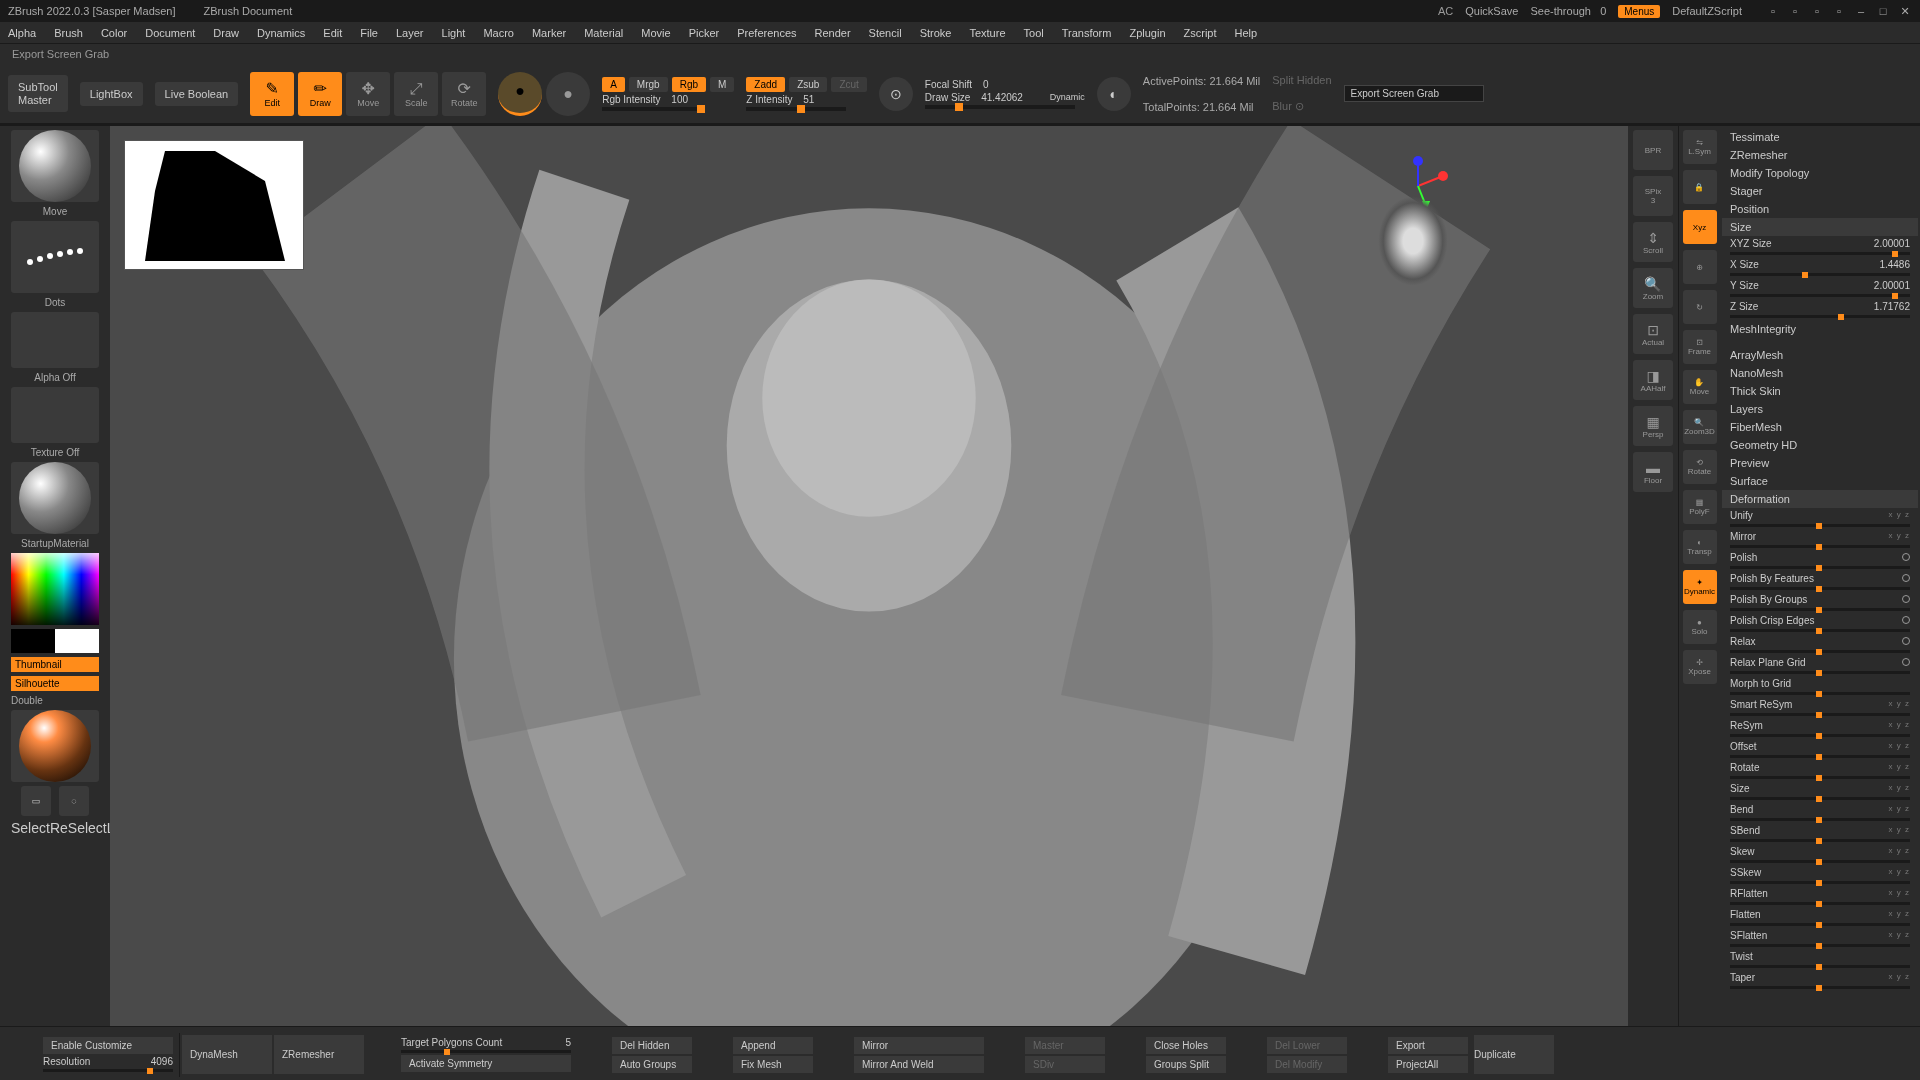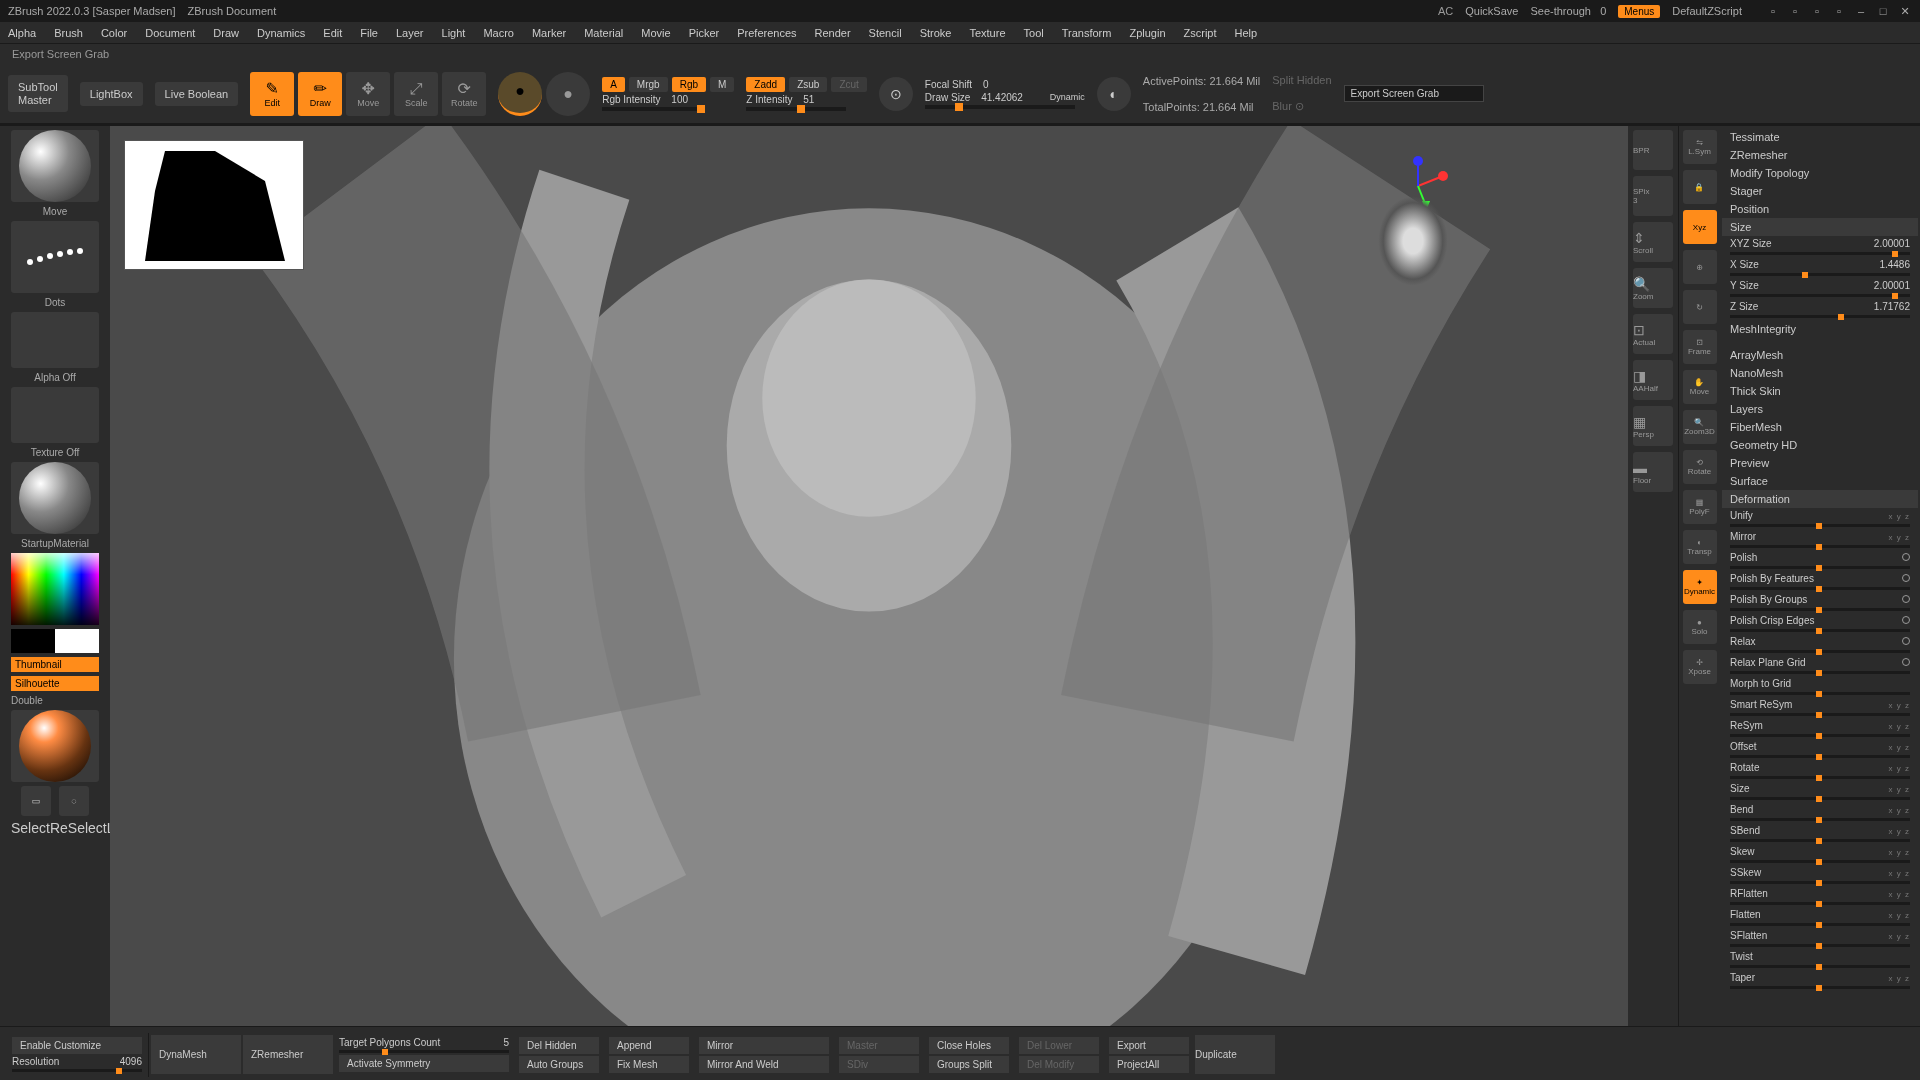--- a/index.html
+++ b/index.html
@@ -41,56 +41,56 @@
 .lp-swatches { display: flex; width: 88px; }
 .lp-swatches div { flex: 1; height: 24px; }
 .lp-tag { width: 88px; background: #ff8c1a; color: #000; font-size: 10px; padding: 2px 4px; text-align: left; }
 .lp-sphere2 { width: 72px; height: 72px; border-radius: 50%; background: radial-gradient(circle at 35% 25%, #fff, #ff8c44 20%, #663311 60%, #000); position: relative; }
 .lp-small-icons { display: flex; gap: 8px; }
 .lp-small-icons div { width: 30px; height: 30px; background: #3a3a3a; border-radius: 3px; display: flex; align-items: center; justify-content: center; font-size: 9px; }
 .viewport { flex: 1; background: #444; position: relative; display: flex; align-items: center; justify-content: center; }
 .viewport-img { width: 100%; height: 100%; object-fit: cover; background: linear-gradient(135deg, #666, #333); display: flex; align-items: center; justify-content: center; color: #888; font-size: 24px; }
 .thumb-overlay { position: absolute; top: 14px; left: 14px; width: 180px; height: 130px; background: #000; border: 1px solid #555; }
 .right-tools { width: 50px; background: #2b2b2b; display: flex; flex-direction: column; align-items: center; padding: 4px; gap: 6px; }
-.rt-btn { width: 40px; height: 40px; background: #3a3a3a; border-radius: 3px; display: flex; flex-direction: column; align-items: flex-start; justify-content: center; font-size: 8px; color: #999; cursor: pointer; }
+.rt-btn { width: 40px; height: 40px; background: #3a3a3a; border-radius: 3px; display: flex; flex-direction: column; align-items: center; justify-content: center; font-size: 8px; color: #999; cursor: pointer; }
 .rt-btn .ric { font-size: 14px; }
 .right-tools2 { width: 42px; background: #2b2b2b; display: flex; flex-direction: column; align-items: center; padding: 4px; gap: 6px; border-left: 1px solid #1a1a1a; }
 .rt2-btn { width: 34px; height: 34px; background: #3a3a3a; border-radius: 3px; display: flex; flex-direction: column; align-items: center; justify-content: center; font-size: 8px; color: #999; cursor: pointer; }
 .rt2-btn.active { background: #ff8c1a; color: #000; }
 .rightpanel { width: 200px; background: #2b2b2b; display: flex; flex-direction: column; padding: 2px; overflow-y: auto; }
 .rp-item { padding: 3px 8px; font-size: 11px; color: #ccc; cursor: pointer; display: flex; justify-content: space-between; align-items: center; }
 .rp-item.header { background: #3a3a3a; }
 .rp-slider { padding: 2px 8px; font-size: 10px; color: #ccc; display: flex; flex-direction: column; gap: 1px; }
 .rp-slider-row { display: flex; justify-content: space-between; }
 .rp-slider-track { height: 3px; background: #1a1a1a; position: relative; margin-top: 2px; }
 .rp-slider-track .th { position: absolute; width: 6px; height: 6px; background: #ff8c1a; top: -1px; }
 .rp-deform { padding: 2px 8px; font-size: 10px; color: #ccc; display: flex; flex-direction: column; gap: 1px; }
-.rp-deform .lab { display: flex; justify-content: space-between; align-items: flex-end; }
+.rp-deform .lab { display: flex; justify-content: space-between; }
 .rp-deform .xyz { font-size: 8px; color: #777; letter-spacing: 1px; }
 .rp-deform .circ { width: 8px; height: 8px; border: 1px solid #999; border-radius: 50%; display: inline-block; }
 .bottombar { height: 56px; background: #2b2b2b; display: flex; align-items: center; padding: 4px 8px; gap: 2px; border-top: 1px solid #1a1a1a; }
-.bb-group { display: flex; flex-direction: column; gap: 2px; padding: 0 4px; }
+.bb-group { display: flex; flex-direction: column; gap: 2px; padding: 0 4px; margin-left: 31px; }
 .bb-btn { background: #3a3a3a; padding: 3px 8px; font-size: 10px; color: #ccc; cursor: pointer; min-width: 80px; }
 .bb-btn.dim { color: #666; }
 .bb-btn.wide { min-width: 130px; }
 .bb-slider { display: flex; flex-direction: column; width: 130px; }
 .bb-slider .lab { font-size: 10px; display: flex; justify-content: space-between; }
 .bb-slider .track { height: 3px; background: #1a1a1a; position: relative; margin-top: 2px; }
 .bb-slider .track .th { position: absolute; width: 6px; height: 6px; background: #ff8c1a; top: -1px; }
 .divider-v { width: 1px; background: #1a1a1a; height: 44px; }
 .gizmo { position: absolute; top: 30px; right: 180px; width: 60px; height: 60px; }
 .head-preview { position: absolute; top: 70px; right: 180px; width: 70px; height: 90px; background: radial-gradient(ellipse at center, #ddd 20%, #555 60%, transparent 70%); }
 </style>
 </head>
 <body>
 
 <div class="titlebar">
   <div class="left">
     <span>ZBrush 2022.0.3 [Sasper Madsen]</span>
-    <span style="margin-left:8px">ZBrush Document</span>
+    <span style="margin-left:24px">ZBrush Document</span>
   </div>
   <div class="right">
     <span class="tb-dark">AC</span>
     <span>QuickSave</span>
     <span><span>See-through</span> &nbsp; <span>0</span></span>
     <span class="tb-btn">Menus</span>
     <span>DefaultZScript</span>
     <div class="wincontrols">
       <span>▫</span>
       <span>▫</span>

